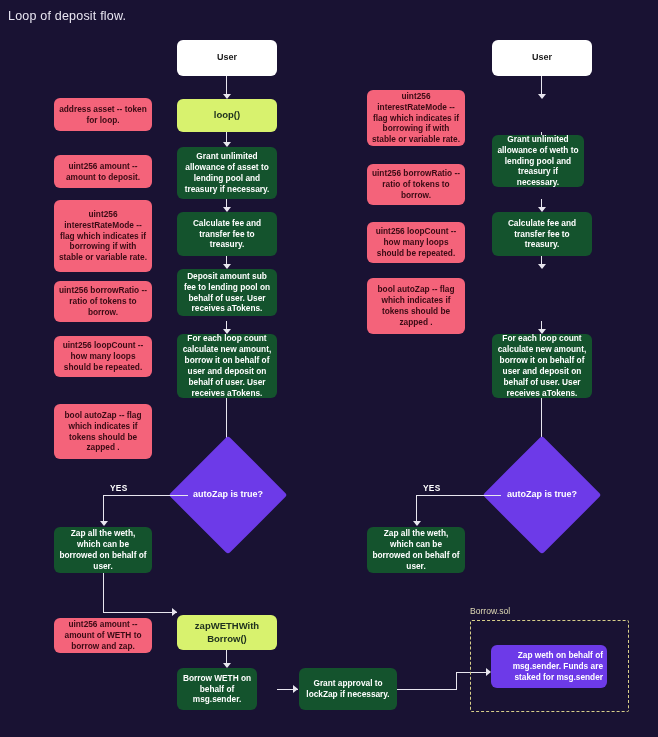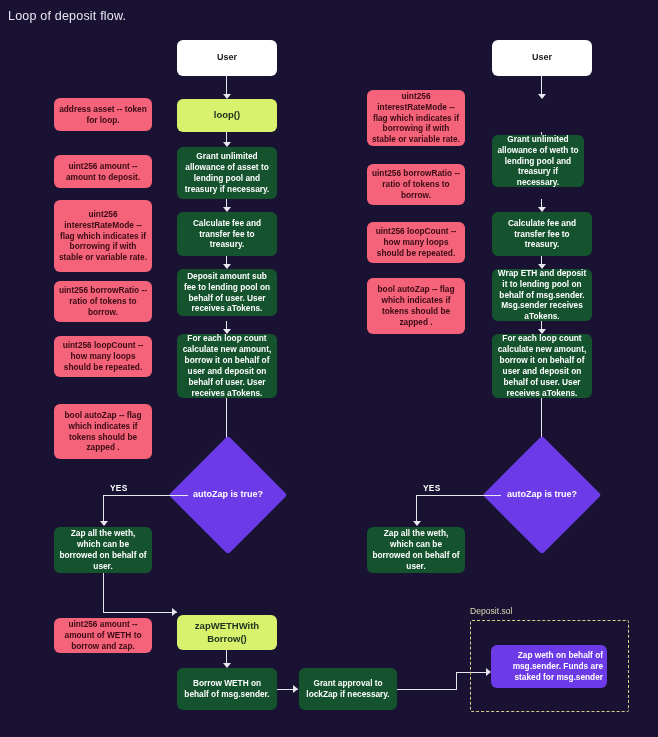--- a/index.html
+++ b/index.html
@@ -164,21 +164,21 @@
   <div class="conn hline" style="left:103px; top:612px; width:74px;"></div>
   <div class="arrow-right" style="left:172px; top:608px;"></div>
 
   <div class="node n-pink" style="left:54px; top:618px; width:98px; height:35px;">uint256 amount -- amount of WETH to borrow and zap.</div>
 
   <div class="node n-green" style="left:177px; top:615px; width:100px; height:35px;">zapWETHWith Borrow()</div>
 
   <div class="conn vline" style="left:226px; top:650px; height:16px;"></div>
   <div class="arrow" style="left:223px; top:663px;"></div>
 
-  <div class="node n-purple" style="left:177px; top:668px; width:100px; height:42px;">Borrow WETH on behalf of msg.sender.</div>
+  <div class="node n-purple" style="left:177px; top:668px; width:80px; height:42px;">Borrow WETH on behalf of msg.sender.</div>
 
   <div class="conn hline" style="left:277px; top:689px; width:21px;"></div>
   <div class="arrow-right" style="left:293px; top:685px;"></div>
 
   <div class="node n-purple" style="left:299px; top:668px; width:98px; height:42px;">Grant approval to lockZap if necessary.</div>
 
   <div class="conn hline" style="left:397px; top:689px; width:60px;"></div>
   <div class="conn vline" style="left:456px; top:672px; height:18px;"></div>
   <div class="conn hline" style="left:456px; top:672px; width:34px;"></div>
   <div class="arrow-right" style="left:486px; top:668px;"></div>
@@ -200,21 +200,20 @@
   <div class="node n-purple" style="left:492px; top:135px; width:92px; height:52px;">Grant unlimited allowance of weth to lending pool and treasury if necessary.</div>
 
   <div class="conn vline" style="left:541px; top:199px; height:12px;"></div>
   <div class="arrow" style="left:538px; top:207px;"></div>
 
   <div class="node n-purple" style="left:492px; top:212px; width:100px; height:44px;">Calculate fee and transfer fee to treasury.</div>
 
   <div class="conn vline" style="left:541px; top:256px; height:12px;"></div>
   <div class="arrow" style="left:538px; top:264px;"></div>
 
-  <div class="node n-purple" style="left:492px; top:269px; width:100px; height:52px;">Wrap ETH and deposit it to lending pool on behalf of msg.sender. Msg.sender receives aTokens.</div>
 
   <div class="conn vline" style="left:541px; top:321px; height:12px;"></div>
   <div class="arrow" style="left:538px; top:329px;"></div>
 
   <div class="node n-purple" style="left:492px; top:334px; width:100px; height:64px;">For each loop count calculate new amount, borrow it on behalf of user and deposit on behalf of user. User receives aTokens.</div>
 
   <div class="conn vline" style="left:541px; top:398px; height:48px;"></div>
   <div class="arrow" style="left:538px; top:442px;"></div>
 
   <div class="diamond" style="left:500px; top:453px; width:84px; height:84px;">
@@ -222,17 +221,17 @@
     <div class="dlabel">autoZap is true?</div>
   </div>
 
   <div class="conn hline" style="left:416px; top:495px; width:85px;"></div>
   <div class="conn vline" style="left:416px; top:495px; height:29px;"></div>
   <div class="arrow" style="left:413px; top:521px;"></div>
   <div class="edge-label" style="left:423px; top:483px;">YES</div>
 
   <div class="node n-purple" style="left:367px; top:527px; width:98px; height:46px;">Zap all the weth, which can be borrowed on behalf of user.</div>
 
-  <div class="group-label" style="left:470px; top:606px;">Deposit.sol</div>
+  <div class="group-label" style="left:470px; top:606px;">Borrow.sol</div>
   <div class="group-box" style="left:470px; top:620px; width:159px; height:92px;"></div>
   <div class="node n-violet" style="left:491px; top:645px; width:116px; height:43px;text-align:right;">Zap weth on behalf of msg.sender. Funds are staked for msg.sender</div>
 
 </div>
 
 </body></html>

